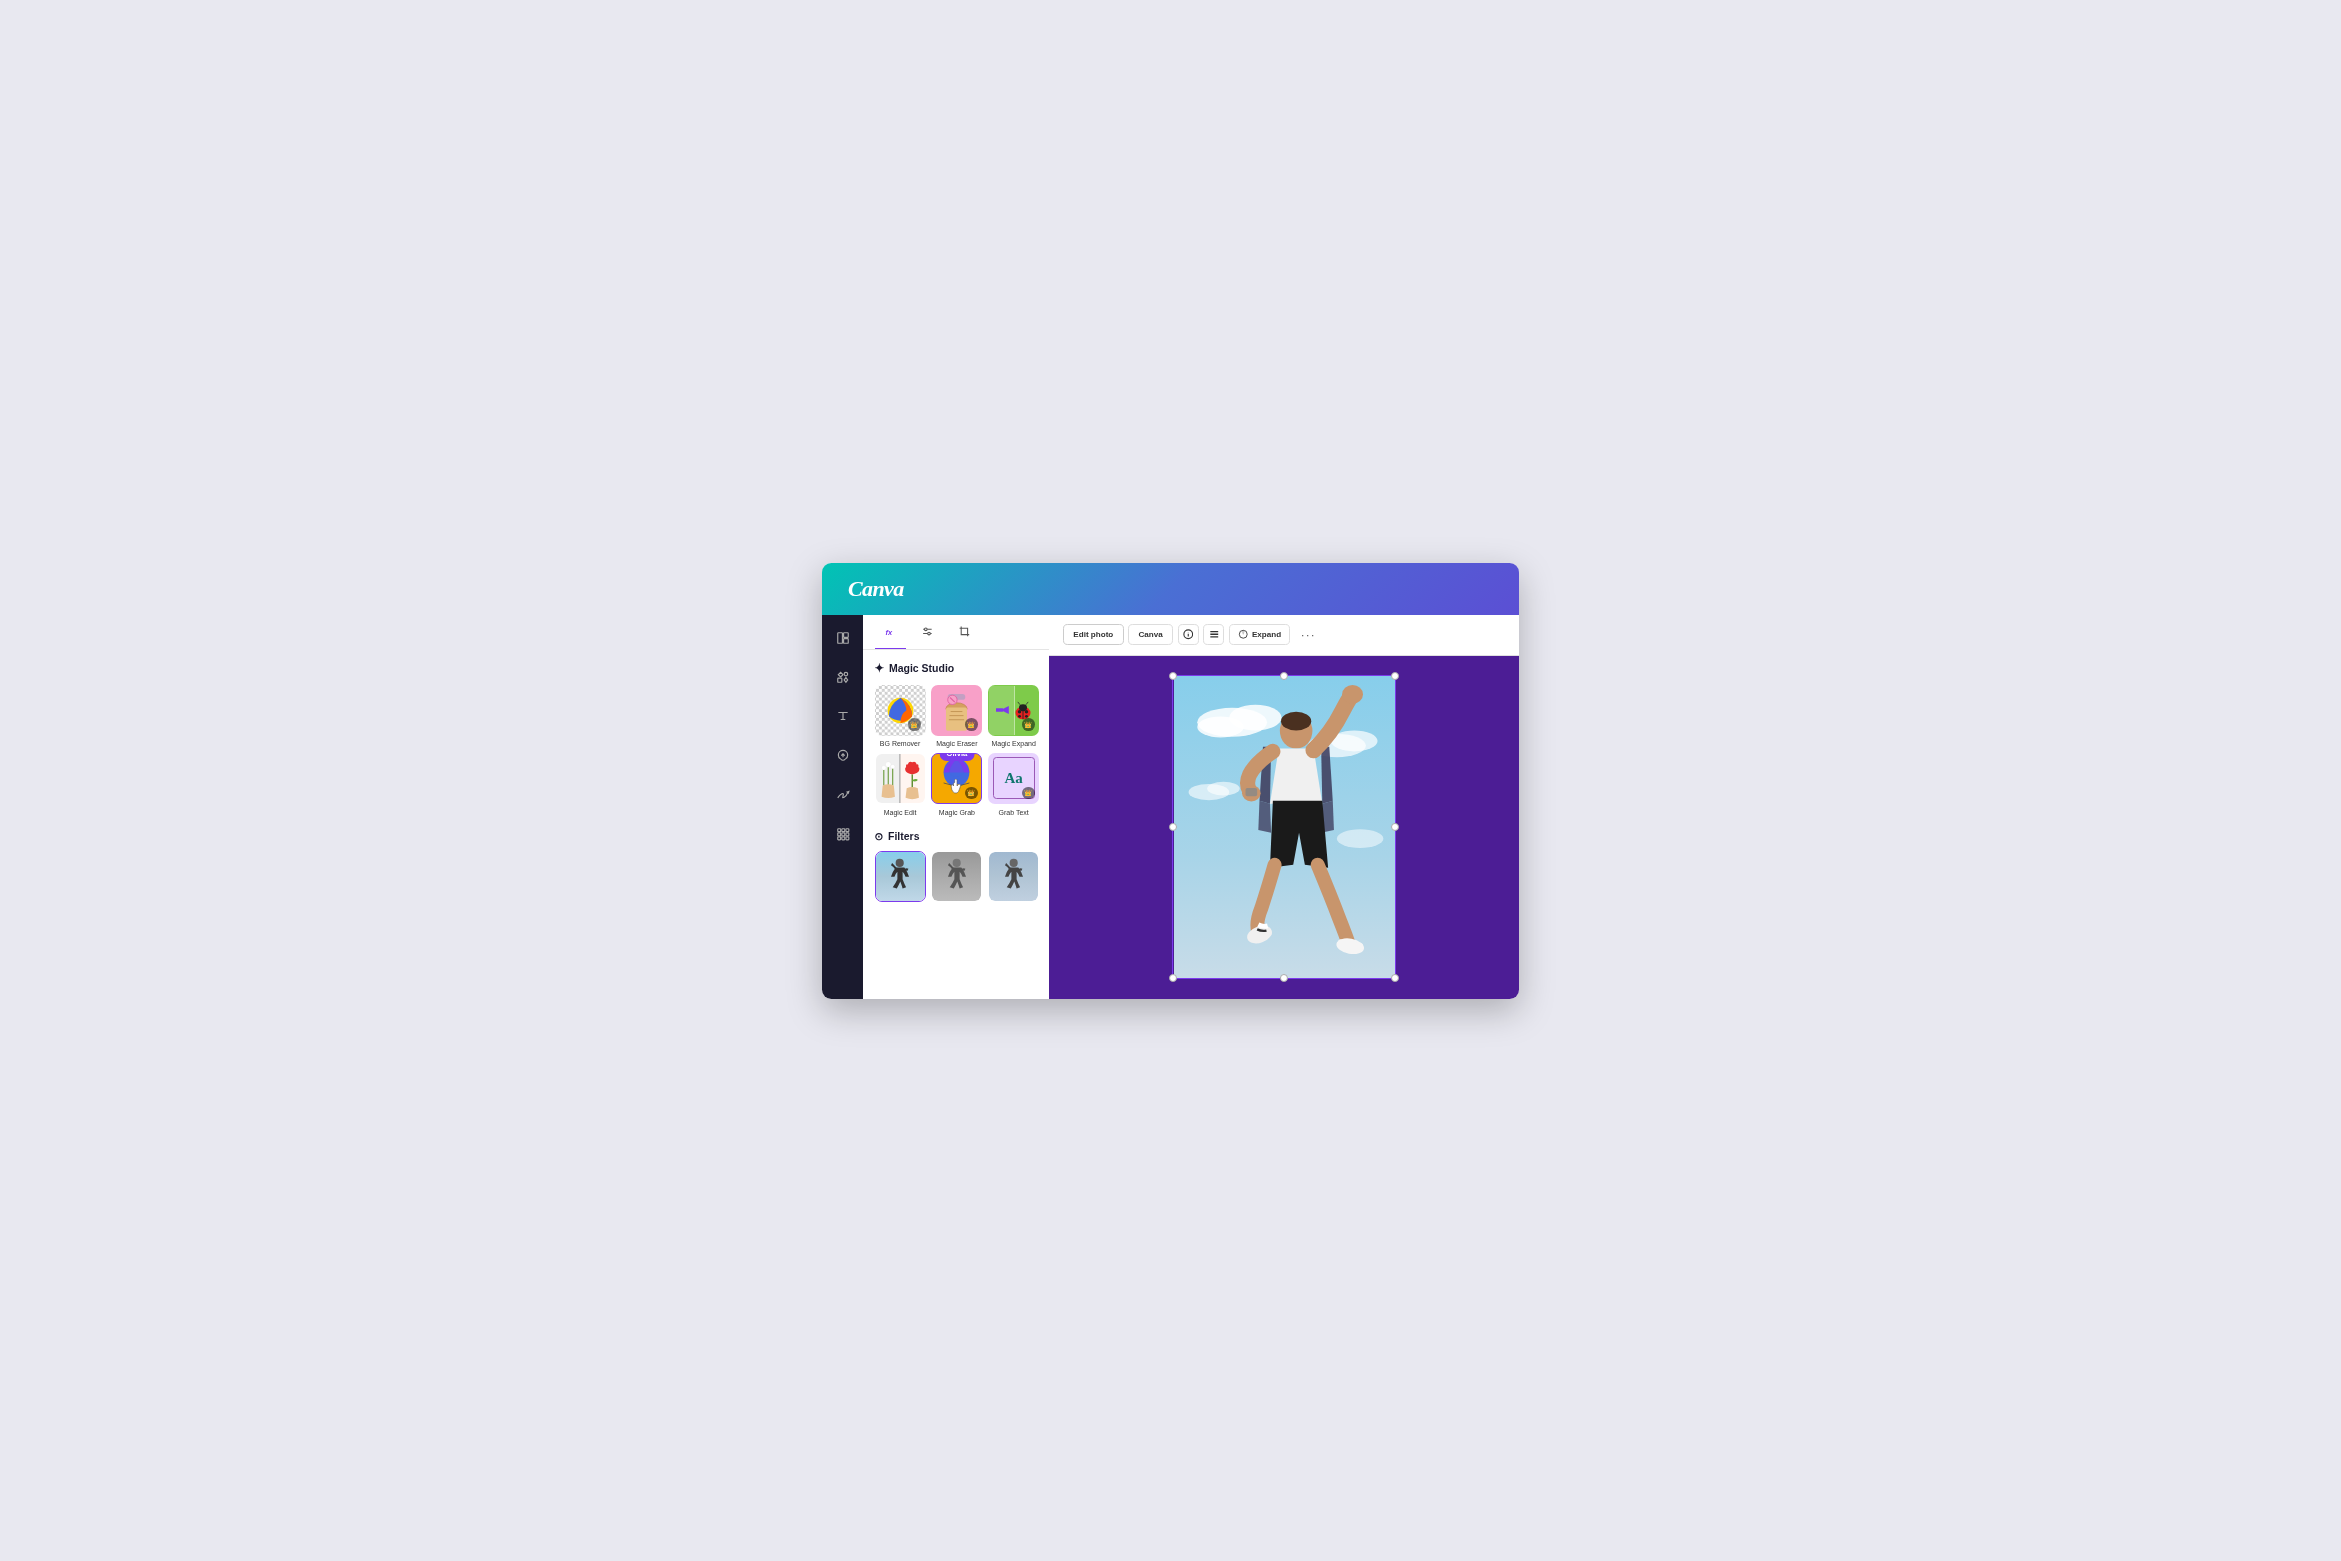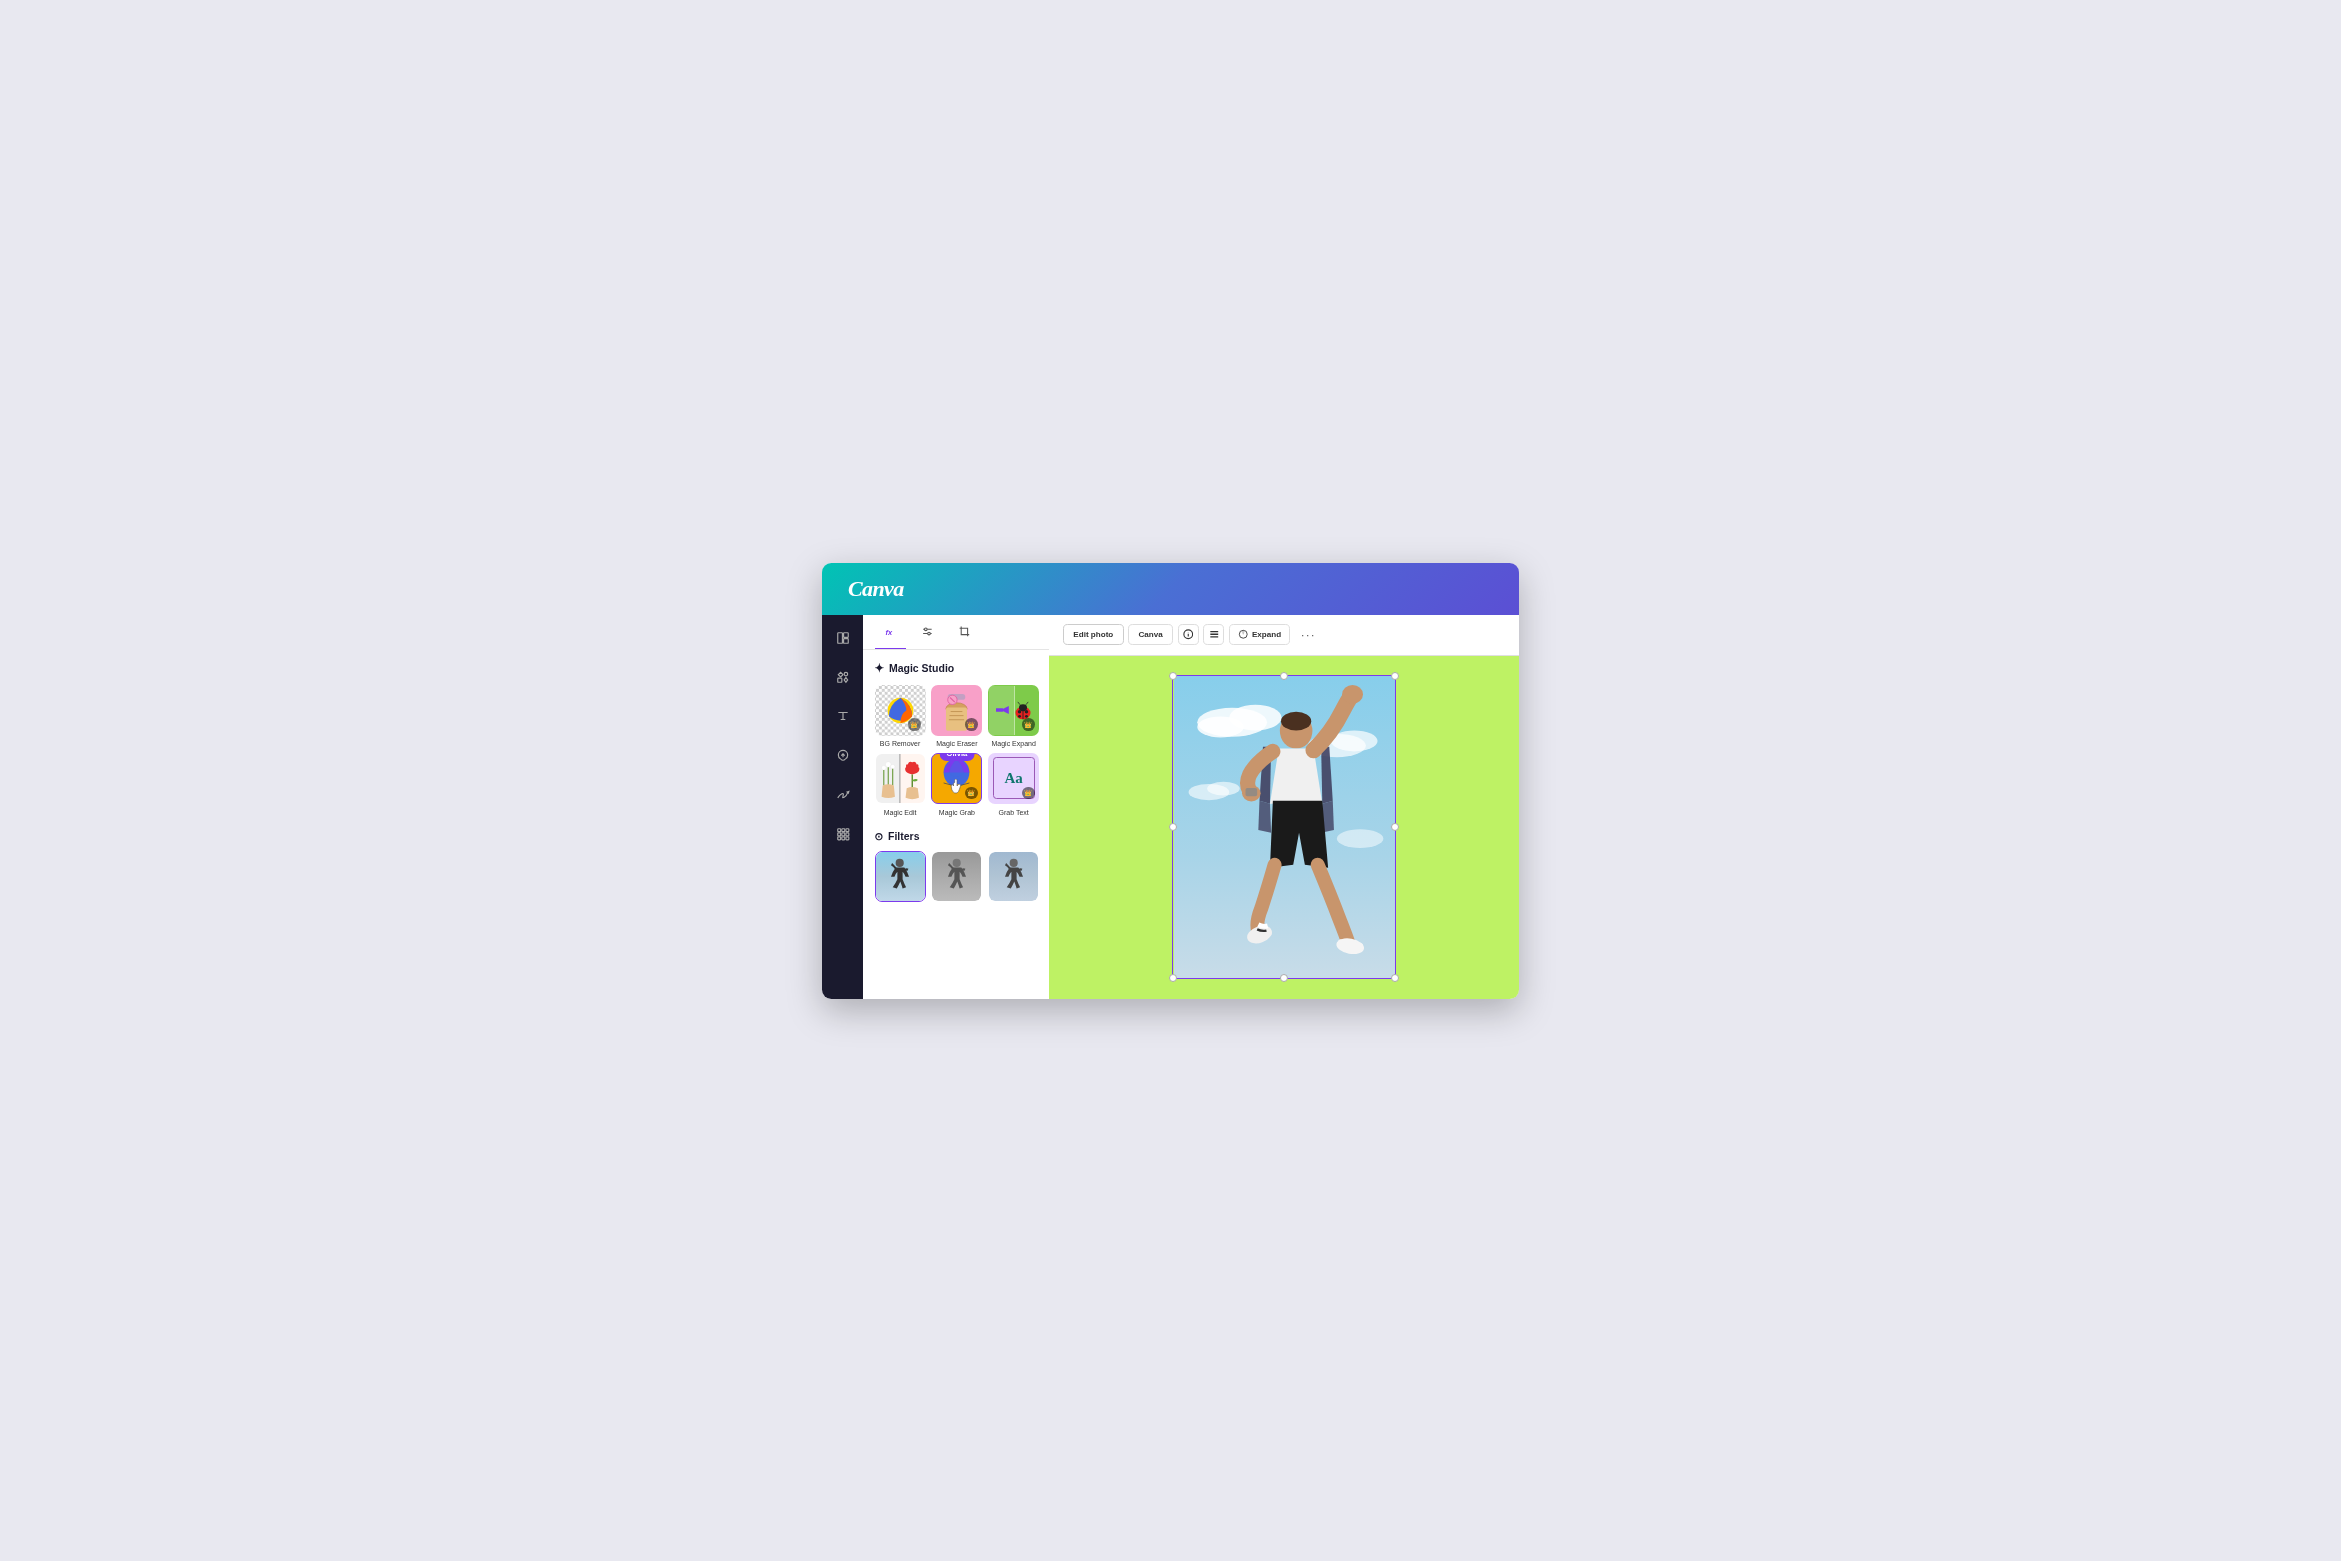--- a/index.html
+++ b/index.html
@@ -241,21 +241,21 @@
 
     .filter-thumb.selected {
       border-color: #7c3aed;
     }
 
     
     .canvas-area {
       flex: 1;
       display: flex;
       flex-direction: column;
-      background: #bef264;
+      background: #4c1d95;
       overflow: hidden;
     }
 
     .canvas-toolbar {
       height: 41px;
       background: white;
       display: flex;
       align-items: center;
       padding: 0 14px;
       gap: 4.6px;

